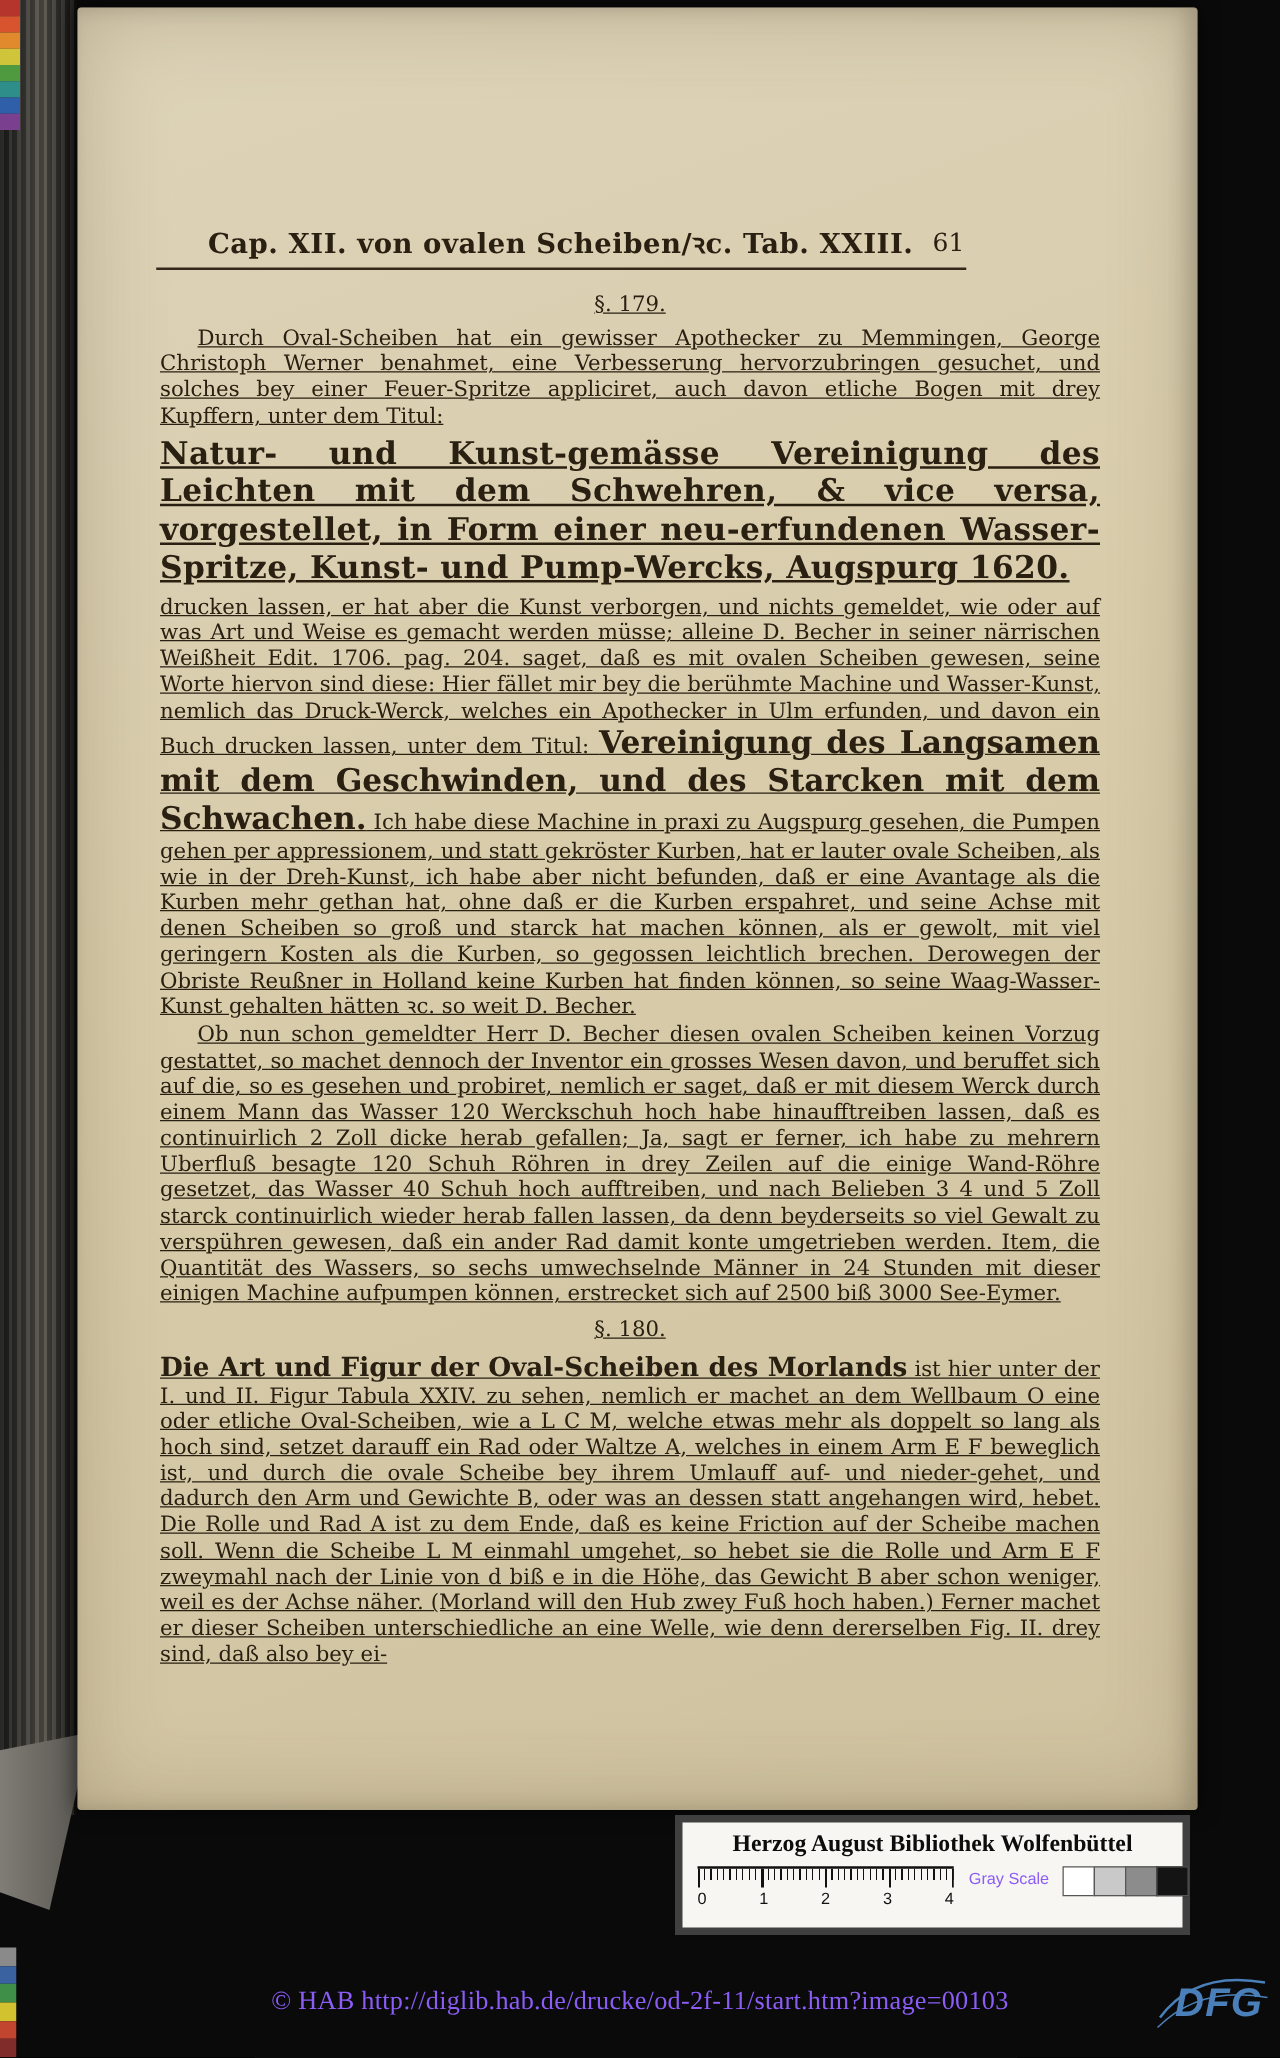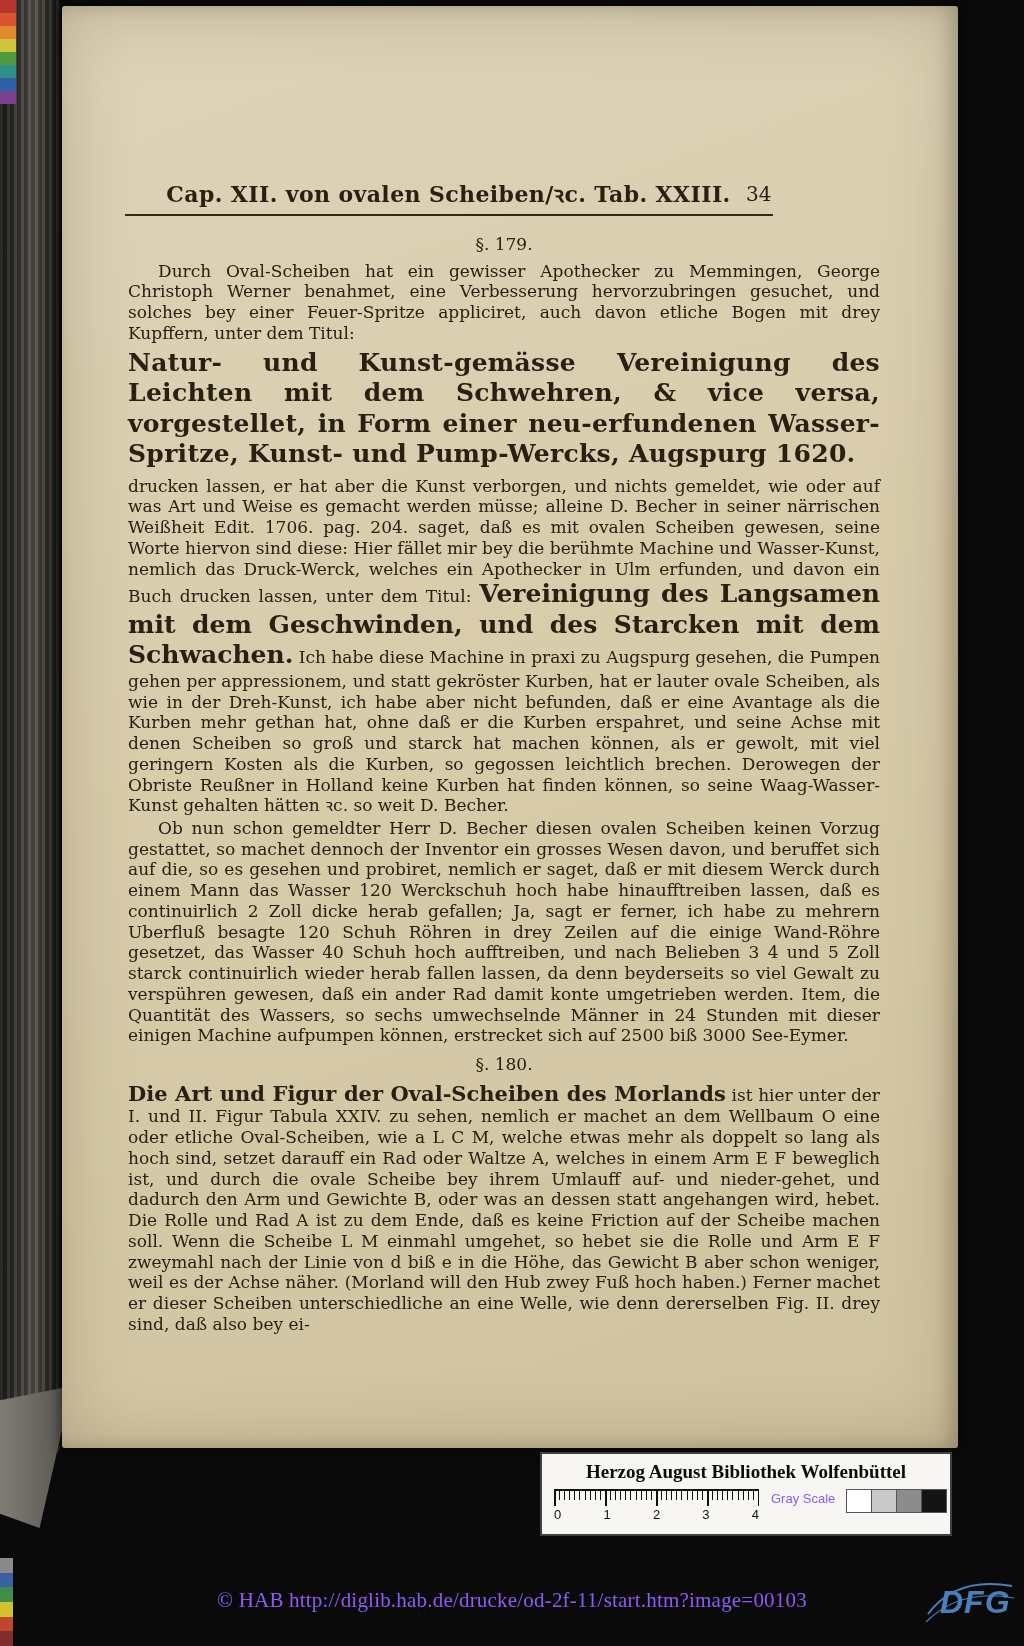--- a/index.html
+++ b/index.html
@@ -25,33 +25,33 @@
   .page{position:absolute;left:62px;top:6px;width:896px;height:1442px;border-radius:3px;
     background:linear-gradient(160deg,#ddd3b8 0%,#d8ccab 45%,#cfc29f 100%);
     box-shadow:0 0 16px rgba(0,0,0,.65), inset 0 0 70px rgba(95,75,45,.28), inset -8px 0 16px rgba(0,0,0,.18);
     color:#2a2012;}
   .page-header{position:absolute;top:172px;left:64px;width:645px;text-align:center;
     font-size:22px;font-weight:bold;letter-spacing:.4px;}
   .page-number{position:absolute;top:176px;left:684px;font-size:20px;}
   .header-rule{position:absolute;top:208px;left:63px;width:648px;border-top:2px solid #33281a;}
 
   .content{position:absolute;top:220px;left:66px;width:752px;text-align:justify;
-    font-size:17px;line-height:1.22;}
+    font-size:17px;line-height:1.22;text-decoration:underline;}
   .section-heading{text-align:center;font-size:17px;margin:8px 0 6px;}
   .content p{margin:0 0 2px;}
   .indent{text-indent:30px;}
   .display-title{font-weight:bold;font-size:25px;line-height:1.22;letter-spacing:.3px;
     margin:4px 0 6px;text-align:justify;}
   .display-inline{font-weight:bold;font-size:25px;}
   .lead{font-weight:bold;font-size:21px;margin-top:26px;}
   .catchword{text-align:right;padding-right:120px;margin-top:2px;}
 
   
-  .overlay-box{position:absolute;left:540px;top:1452px;width:412px;height:84px;
-    background:#f7f6f2;border:2px solid #404040;box-sizing:border-box;
+  .overlay-box{position:absolute;left:540px;top:1452px;width:412px;height:96px;
+    background:#f7f6f2;border:6px solid #404040;box-sizing:border-box;
     font-family:"Liberation Sans",sans-serif;z-index:6;}
   .lib-title{font-family:"Liberation Serif",serif;font-weight:bold;font-size:19px;
     color:#0c0c0c;text-align:center;padding-top:7px;}
   .scale-row{display:flex;align-items:flex-start;gap:12px;padding:6px 10px 0 12px;}
   .ruler-wrap{width:205px;}
   .ruler{width:205px;height:15px;border-top:2px solid #111;
     background-image:
       repeating-linear-gradient(90deg,#111 0 2px,transparent 2px 51px),
       repeating-linear-gradient(90deg,#111 0 1px,transparent 1px 5.1px);
     background-size:100% 100%,100% 60%;
@@ -84,21 +84,21 @@
       <div style="background: rgb(79, 154, 62);"></div>
       <div style="background: rgb(46, 143, 138);"></div>
       <div style="background: rgb(47, 95, 168);"></div>
       <div style="background: rgb(122, 63, 143);"></div>
     </div>
   <div class="facing-page"></div>
   <div class="page-wedge"></div>
 
   <div class="page">
     <div class="page-header">Cap. XII. von ovalen Scheiben/ꝛc. Tab. XXIII.</div>
-    <div class="page-number">34</div>
+    <div class="page-number">61</div>
     <div class="header-rule"></div>
 
     <div class="content">
       <div class="section-heading">§.   179.</div>
       <p class="indent">Durch Oval-Scheiben hat ein gewisser Apothecker zu Memmingen, George Christoph Werner benahmet, eine Verbesserung hervorzubringen gesuchet, und solches bey einer Feuer-Spritze appliciret, auch davon etliche Bogen mit drey Kupffern, unter dem Titul:</p>
       <div class="display-title">Natur- und Kunst-gemässe Vereinigung des Leichten mit dem Schwehren, &amp; vice versa, vorgestellet, in Form einer neu-erfundenen Wasser-Spritze, Kunst- und Pump-Wercks, Augspurg 1620.</div>
       <p><span>drucken lassen, er hat aber die Kunst verborgen, und nichts gemeldet, wie oder auf was Art und Weise es gemacht werden müsse; alleine D. Becher in seiner närrischen Weißheit Edit. 1706. pag. 204. saget, daß es mit ovalen Scheiben gewesen, seine Worte hiervon sind diese: Hier fället mir bey die berühmte Machine und Wasser-Kunst, nemlich das Druck-Werck, welches ein Apothecker in Ulm erfunden, und davon ein Buch drucken lassen, unter dem Titul: </span><span class="display-inline">Vereinigung des Langsamen mit dem Geschwinden, und des Starcken mit dem Schwachen.</span><span> Ich habe diese Machine in praxi zu Augspurg gesehen, die Pumpen gehen per appressionem, und statt gekröster Kurben, hat er lauter ovale Scheiben, als wie in der Dreh-Kunst, ich habe aber nicht befunden, daß er eine Avantage als die Kurben mehr gethan hat, ohne daß er die Kurben erspahret, und seine Achse mit denen Scheiben so groß und starck hat machen können, als er gewolt, mit viel geringern Kosten als die Kurben, so gegossen leichtlich brechen. Derowegen der Obriste Reußner in Holland keine Kurben hat finden können, so seine Waag-Wasser-Kunst gehalten hätten ꝛc. so weit D. Becher.</span></p>
       <p class="indent">Ob nun schon gemeldter Herr D. Becher diesen ovalen Scheiben keinen Vorzug gestattet, so machet dennoch der Inventor ein grosses Wesen davon, und beruffet sich auf die, so es gesehen und probiret, nemlich er saget, daß er mit diesem Werck durch einem Mann das Wasser 120 Werckschuh hoch habe hinaufftreiben lassen, daß es continuirlich 2 Zoll dicke herab gefallen; Ja, sagt er ferner, ich habe zu mehrern Uberfluß besagte 120 Schuh Röhren in drey Zeilen auf die einige Wand-Röhre gesetzet, das Wasser 40 Schuh hoch aufftreiben, und nach Belieben 3  4  und  5 Zoll starck continuirlich wieder herab fallen lassen, da denn beyderseits so viel Gewalt zu verspühren gewesen, daß ein ander Rad damit konte umgetrieben werden.    Item, die Quantität des Wassers, so sechs umwechselnde Männer in 24 Stunden mit dieser einigen Machine aufpumpen können, erstrecket sich auf 2500 biß 3000 See-Eymer.</p>
 
       <div class="section-heading">§.   180.</div>

